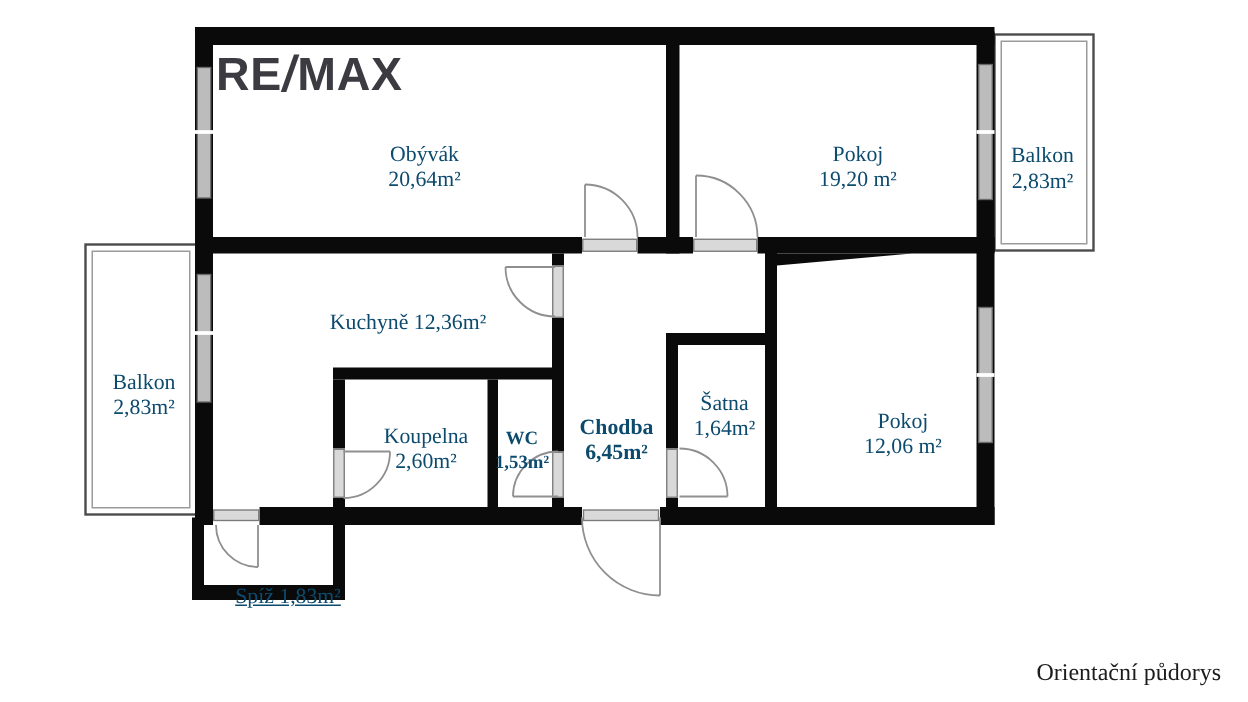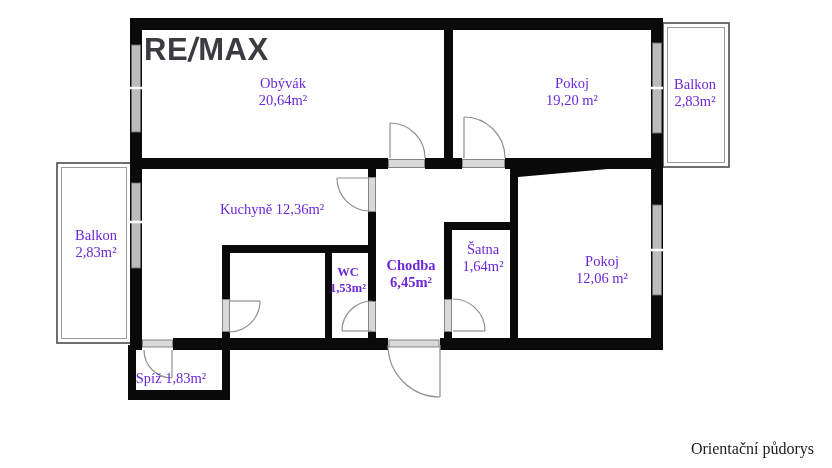--- a/index.html
+++ b/index.html
@@ -3,21 +3,21 @@
 <meta charset="utf-8">
 <style>
   html,body{margin:0;padding:0;background:#ffffff;}
   .stage{position:relative;width:832px;height:468px;background:#ffffff;overflow:hidden;
          font-family:"Liberation Serif","DejaVu Serif",serif;}
   .logo{position:absolute;left:144px;top:34px;font-family:"Liberation Sans","DejaVu Sans",sans-serif;
         font-weight:bold;font-size:31px;letter-spacing:0.5px;color:#3b3b41;line-height:31px;}
   .logo .slash{display:inline-block;transform:skewX(-10deg) scaleY(1.08);margin:0 0.5px;}
   svg{position:absolute;left:0;top:0;}
   .room-label{position:absolute;transform:translate(-50%,-50%);text-align:center;
-              font-size:14.5px;line-height:17px;color:#6d28d9;white-space:nowrap;}
+              font-size:14.5px;line-height:17px;color:#0c4a6e;white-space:nowrap;margin-top:20px;}
   .room-label.small{font-size:12.5px;line-height:16px;font-weight:bold;}
   .room-label.single{line-height:16px;}
   .footer-caption{position:absolute;right:18px;bottom:10px;font-size:16px;color:#1c1c1c;}
 </style>
 </head>
 <body>
 
 <div class="stage">
 
   <div class="logo"><span>RE</span><span class="slash">/</span><span>MAX</span></div>
@@ -145,24 +145,28 @@
   <div class="room-label" style="left:695px;top:93px;">
     <span>Balkon</span><br>
     <span>2,83m²</span>
   </div>
 
   <div class="room-label" style="left:96px;top:244px;">
     <span>Balkon</span><br>
     <span>2,83m²</span>
   </div>
 
-  <div class="room-label single" style="left:272px;top:209px;">
+  <div class="room-label single" style="left:272px;top:195px;">
     <span>Kuchyně 12,36m²</span>
   </div>
 
+  <div class="room-label" style="left:284px;top:280px;">
+    <span>Koupelna</span><br>
+    <span>2,60m²</span>
+  </div>
 
   <div class="room-label small" style="left:348px;top:280px;">
     <span>WC</span><br>
     <span>1,53m²</span>
   </div>
 
   <div class="room-label" style="left:411px;top:274px;font-weight:bold;">
     <span>Chodba</span><br>
     <span>6,45m²</span>
   </div>
@@ -170,18 +174,18 @@
   <div class="room-label" style="left:483px;top:258px;">
     <span>Šatna</span><br>
     <span>1,64m²</span>
   </div>
 
   <div class="room-label" style="left:602px;top:270px;">
     <span>Pokoj</span><br>
     <span>12,06 m²</span>
   </div>
 
-  <div class="room-label single" style="left:171px;top:378px;">
+  <div class="room-label single" style="left:192px;top:378px;text-decoration:underline;">
     <span>Spíž 1,83m²</span>
   </div>
 
   <div class="footer-caption">Orientační půdorys</div>
 </div>
 
 </body></html>

